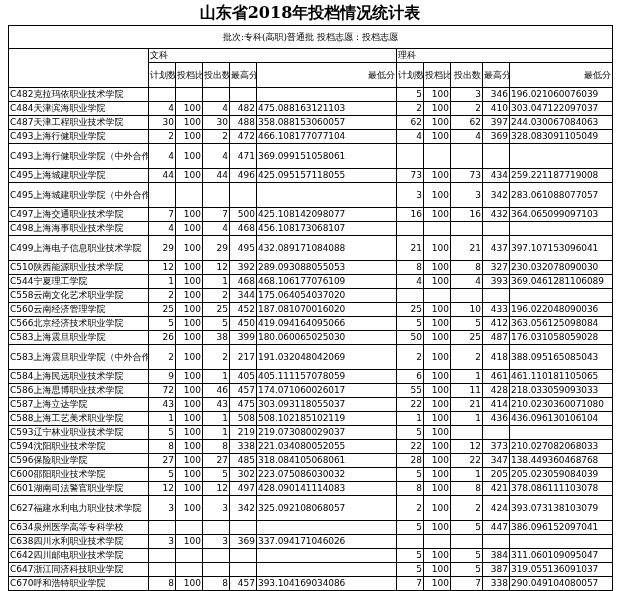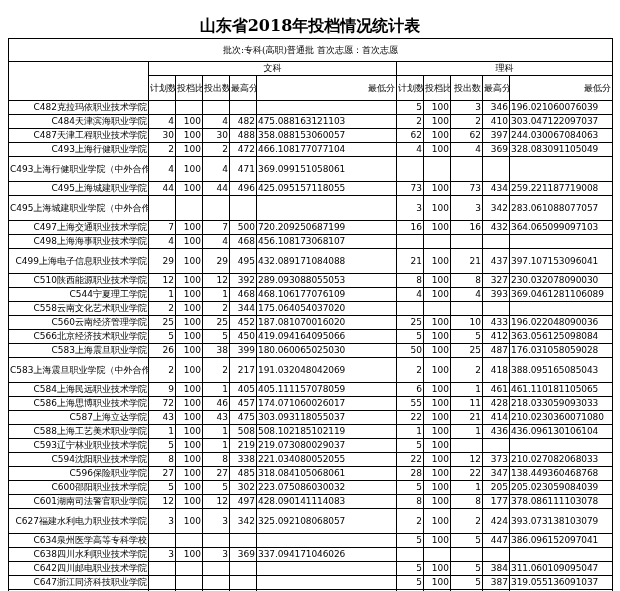--- a/index.html
+++ b/index.html
@@ -19,21 +19,21 @@
     height: 591px;
     position: relative;
     box-sizing: border-box;
     padding: 0 8px;
   }
   .doc-title {
     text-align: center;
     font-size: 16px;
     font-weight: bold;
     line-height: 20px;
-    padding-top: 16px;
+    padding-top: 3px;
     padding-bottom: 2px;
     letter-spacing: 0px;
     font-family: "DejaVu Serif", "Liberation Serif", serif;
   }
   table.stat {
     border-collapse: collapse;
     width: 604px;
     table-layout: fixed;
     font-family: "DejaVu Sans", "Liberation Sans", sans-serif;
   }
@@ -49,40 +49,39 @@
   }
   td.batch {
     text-align: center;
     font-size: 14px;
     line-height: 22px;
     font-weight: bold;
     height: 22px;
     font-family: "DejaVu Serif", "Liberation Serif", serif;
   }
   td.grouphdr {
-    text-align: center;
     font-size: 10px;
     line-height: 13px;
     height: 13px;
     font-weight: normal;
   }
   td.colhdr {
     text-align: right;
     font-size: 9.5px;
     line-height: 10px;
     height: 24px;
     white-space: normal;
     word-break: break-all;
     padding: 0;
   }
   td.colhdr.wide {
     white-space: nowrap;
   }
   td.school {
-    text-align: right;
+    text-align: left;
     padding-left: 1px;
     white-space: normal;
     word-break: break-all;
     font-size: 9.5px;
     line-height: 11px;
   }
   td.num {
     text-align: right;
     padding-right: 2px;
     font-size: 9px;
@@ -119,21 +118,21 @@
       <col style="width:27px">
       <col style="width:140px">
       <col style="width:27px">
       <col style="width:27px">
       <col style="width:32px">
       <col style="width:27px">
       <col style="width:103px">
     </colgroup>
     <tbody>
       <tr>
-        <td class="batch" colspan="11">批次:专科(高职)普通批   首次志愿：首次志愿</td>
+        <td class="batch" colspan="11">批次:专科(高职)普通批   投档志愿：投档志愿</td>
       </tr>
       <tr>
         <td rowspan="2"></td>
         <td class="grouphdr" colspan="5">文科</td>
         <td class="grouphdr" colspan="5">理科</td>
       </tr>
       <tr>
         <td class="colhdr">计划数</td>
         <td class="colhdr">投档比例</td>
         <td class="colhdr">投出数</td>
@@ -235,21 +234,21 @@
           <td class="num">3</td>
           <td class="num">342</td>
           <td class="score">283.061088077057</td>
         </tr>
         <tr class="datarow">
           <td class="school">C497上海交通职业技术学院</td>
           <td class="num">7</td>
           <td class="num">100</td>
           <td class="num">7</td>
           <td class="num">500</td>
-          <td class="score">720.209250687199</td>
+          <td class="score">425.108142098077</td>
           <td class="num">16</td>
           <td class="num">100</td>
           <td class="num">16</td>
           <td class="num">432</td>
           <td class="score">364.065099097103</td>
         </tr>
         <tr class="datarow">
           <td class="school">C498上海海事职业技术学院</td>
           <td class="num">4</td>
           <td class="num">100</td>
@@ -473,21 +472,21 @@
         <tr class="datarow">
           <td class="school">C601湖南司法警官职业学院</td>
           <td class="num">12</td>
           <td class="num">100</td>
           <td class="num">12</td>
           <td class="num">497</td>
           <td class="score">428.090141114083</td>
           <td class="num">8</td>
           <td class="num">100</td>
           <td class="num">8</td>
-          <td class="num">177</td>
+          <td class="num">421</td>
           <td class="score">378.086111103078</td>
         </tr>
         <tr class="datarow tall">
           <td class="school">C627福建水利电力职业技术学院</td>
           <td class="num">3</td>
           <td class="num">100</td>
           <td class="num">3</td>
           <td class="num">342</td>
           <td class="score">325.092108068057</td>
           <td class="num">2</td>

